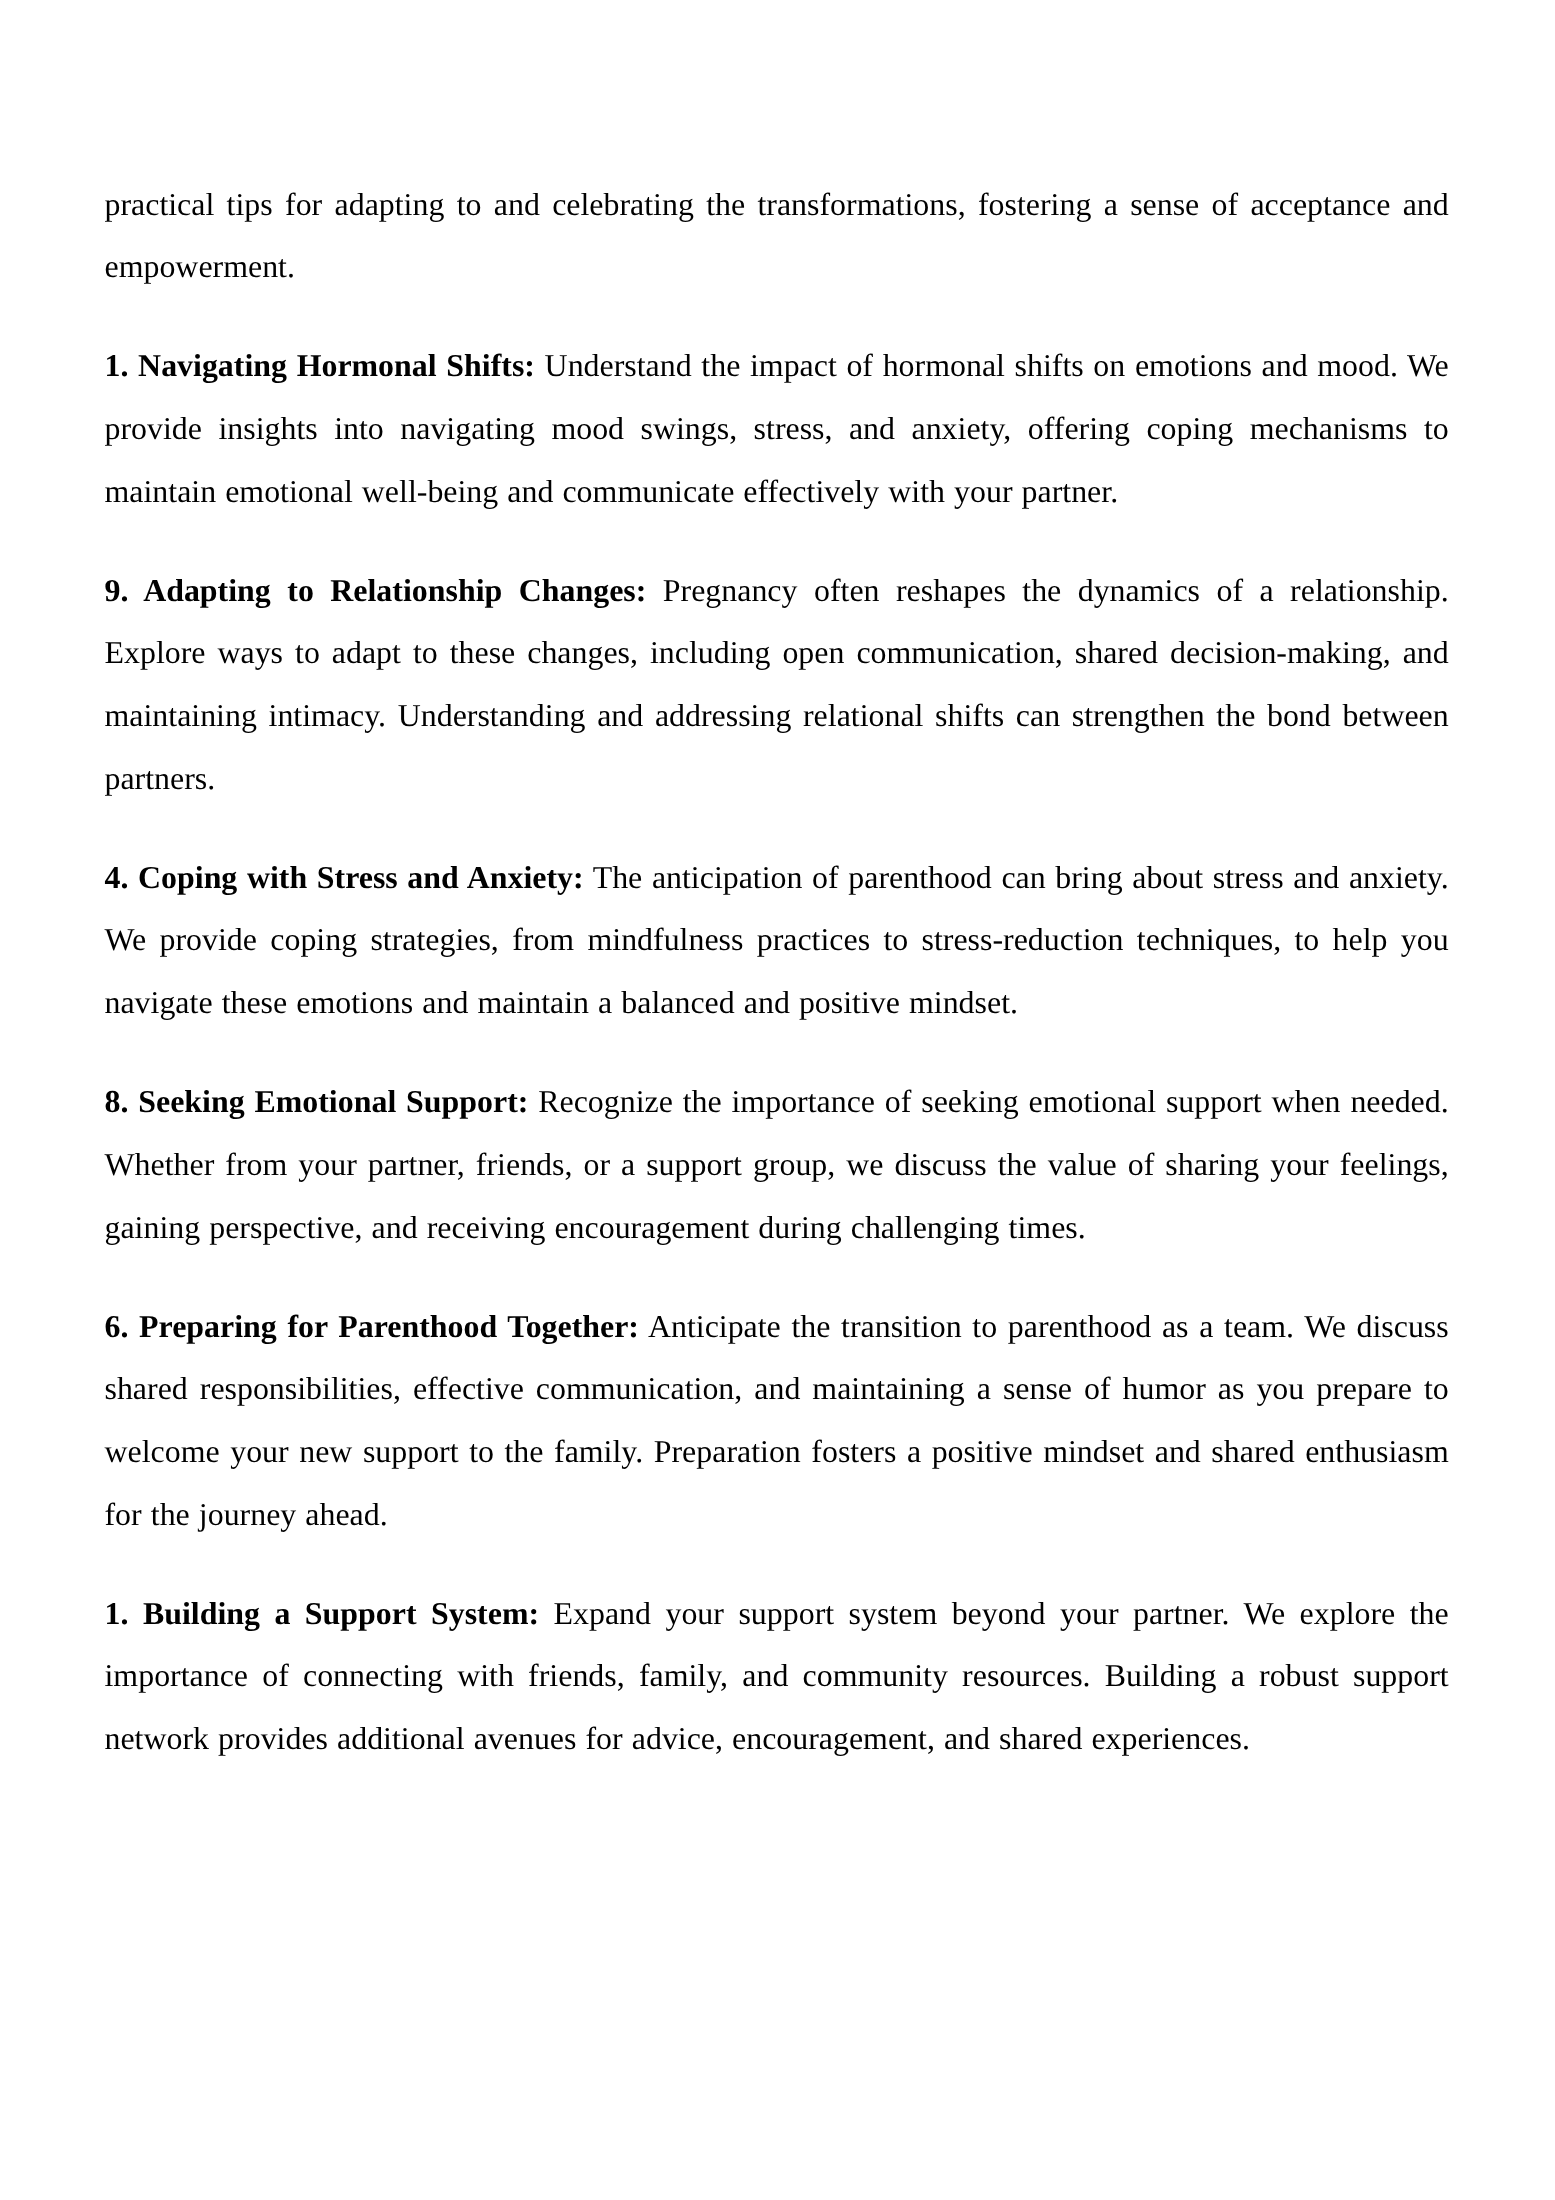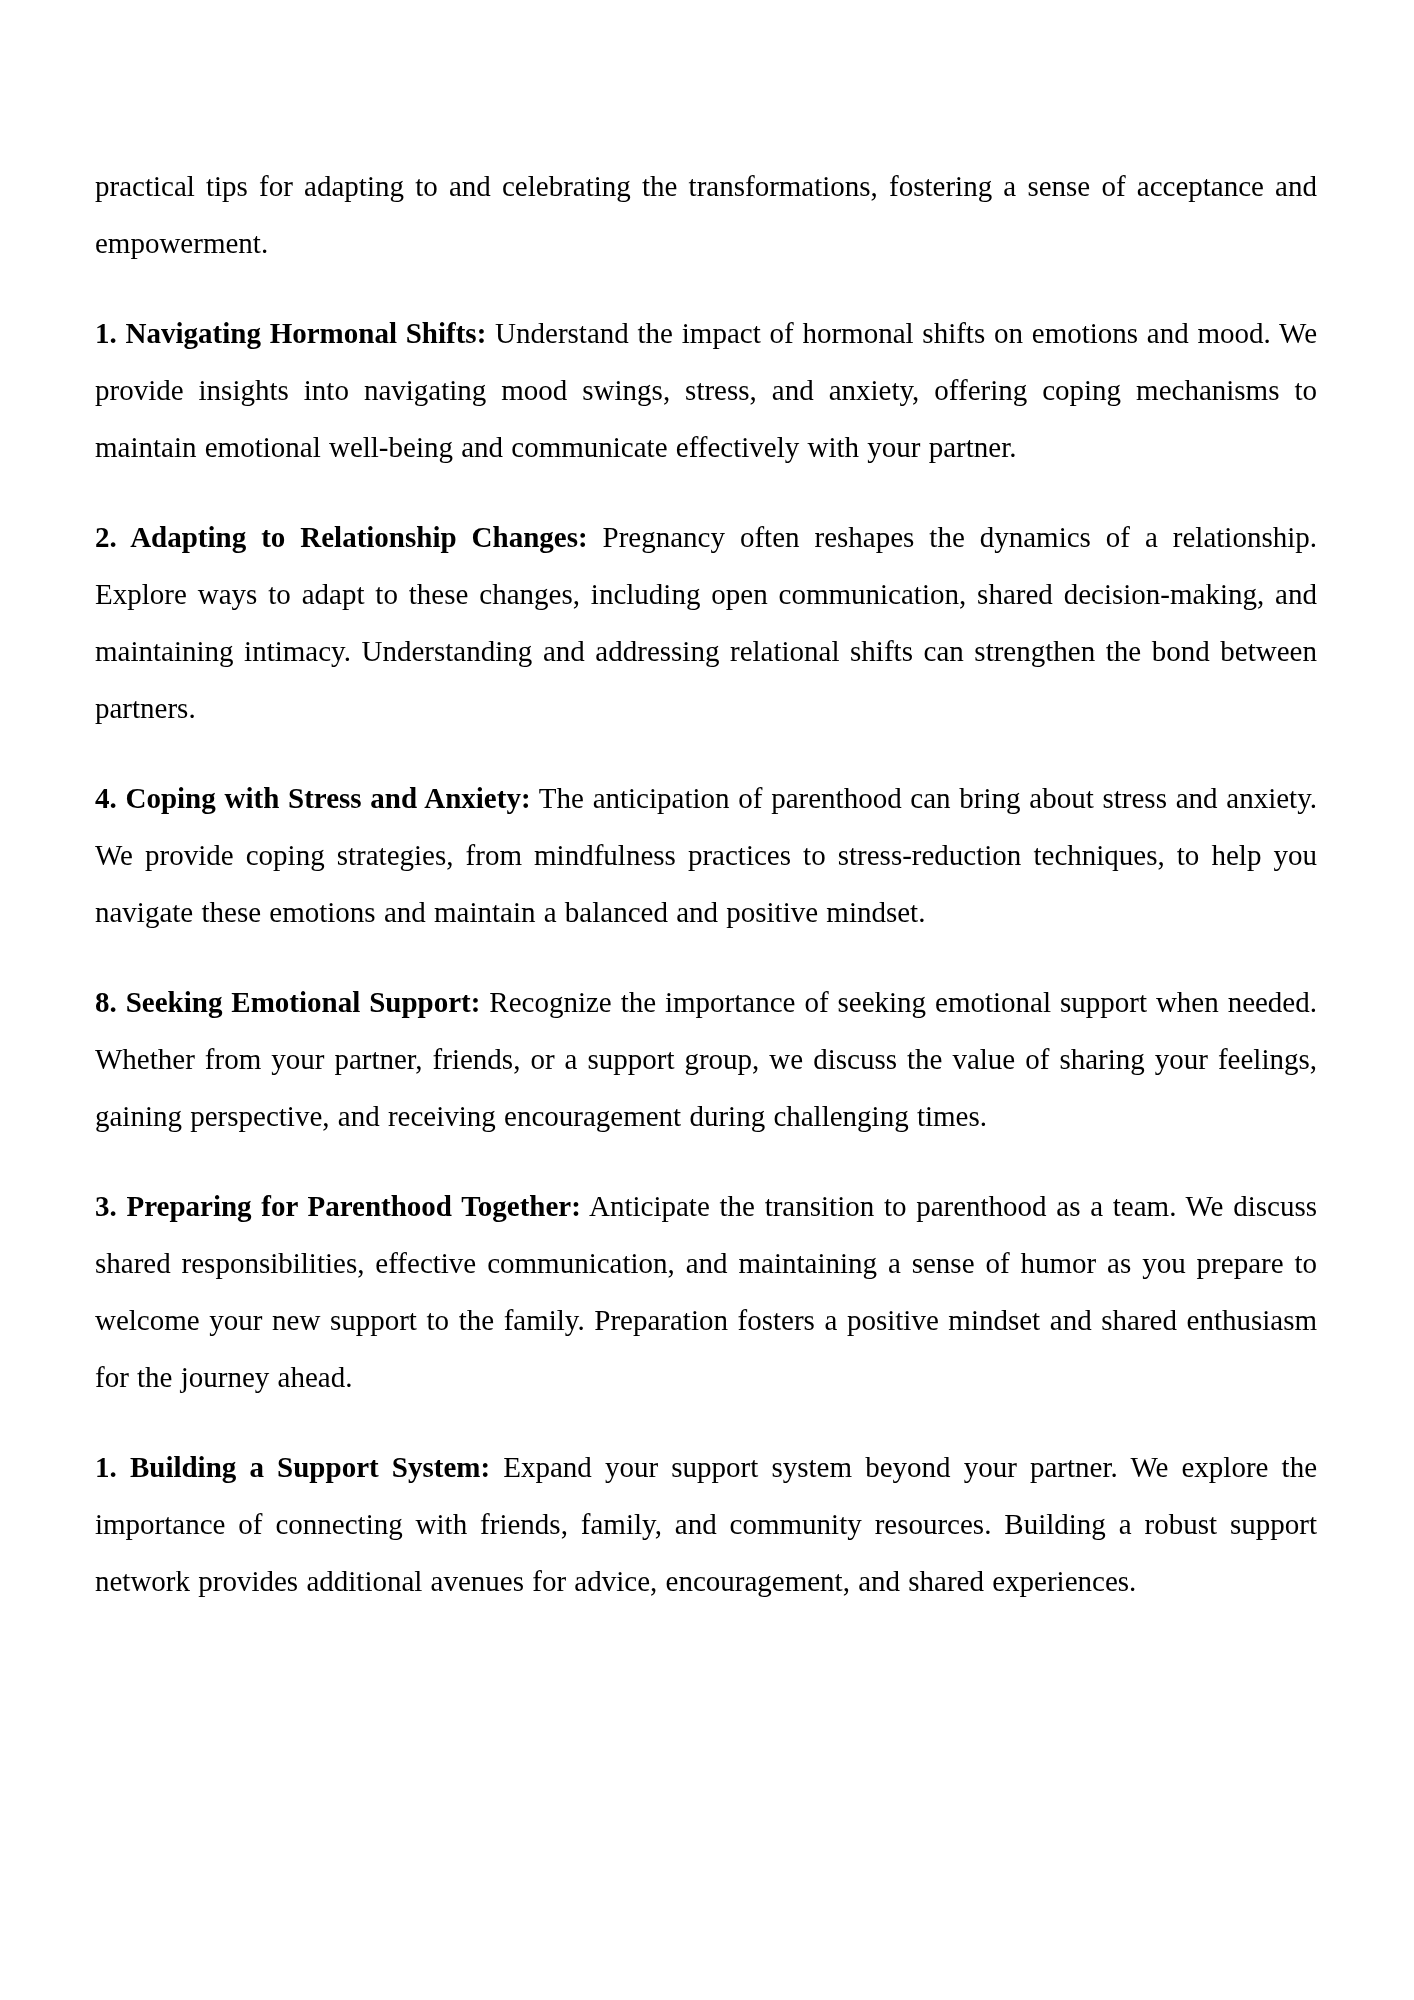--- a/index.html
+++ b/index.html
@@ -39,23 +39,23 @@
 </style>
 </head>
 <body>
 
 <div class="page">
 
   <p class="doc-paragraph"><span>practical tips for adapting to and celebrating the transformations, fostering a sense of acceptance and empowerment.</span></p>
 
   <p class="doc-paragraph"><span class="plabel">1. Navigating Hormonal Shifts:</span> <span>Understand the impact of hormonal shifts on emotions and mood. We provide insights into navigating mood swings, stress, and anxiety, offering coping mechanisms to maintain emotional well-being and communicate effectively with your partner.</span></p>
 
-  <p class="doc-paragraph"><span class="plabel">2. Adapting to Relationship Changes:</span> <span>Pregnancy often reshapes the dynamics of a relationship. Explore ways to adapt to these changes, including open communication, shared decision-making, and maintaining intimacy. Understanding and addressing relational shifts can strengthen the bond between partners.</span></p>
+  <p class="doc-paragraph"><span class="plabel">9. Adapting to Relationship Changes:</span> <span>Pregnancy often reshapes the dynamics of a relationship. Explore ways to adapt to these changes, including open communication, shared decision-making, and maintaining intimacy. Understanding and addressing relational shifts can strengthen the bond between partners.</span></p>
 
   <p class="doc-paragraph"><span class="plabel">4. Coping with Stress and Anxiety:</span> <span>The anticipation of parenthood can bring about stress and anxiety. We provide coping strategies, from mindfulness practices to stress-reduction techniques, to help you navigate these emotions and maintain a balanced and positive mindset.</span></p>
 
   <p class="doc-paragraph"><span class="plabel">8. Seeking Emotional Support:</span> <span>Recognize the importance of seeking emotional support when needed. Whether from your partner, friends, or a support group, we discuss the value of sharing your feelings, gaining perspective, and receiving encouragement during challenging times.</span></p>
 
-  <p class="doc-paragraph"><span class="plabel">3. Preparing for Parenthood Together:</span> <span>Anticipate the transition to parenthood as a team. We discuss shared responsibilities, effective communication, and maintaining a sense of humor as you prepare to welcome your new support to the family. Preparation fosters a positive mindset and shared enthusiasm for the journey ahead.</span></p>
+  <p class="doc-paragraph"><span class="plabel">6. Preparing for Parenthood Together:</span> <span>Anticipate the transition to parenthood as a team. We discuss shared responsibilities, effective communication, and maintaining a sense of humor as you prepare to welcome your new support to the family. Preparation fosters a positive mindset and shared enthusiasm for the journey ahead.</span></p>
 
   <p class="doc-paragraph"><span class="plabel">1. Building a Support System:</span> <span>Expand your support system beyond your partner. We explore the importance of connecting with friends, family, and community resources. Building a robust support network provides additional avenues for advice, encouragement, and shared experiences.</span></p>
 
 </div>
 
 </body></html>

